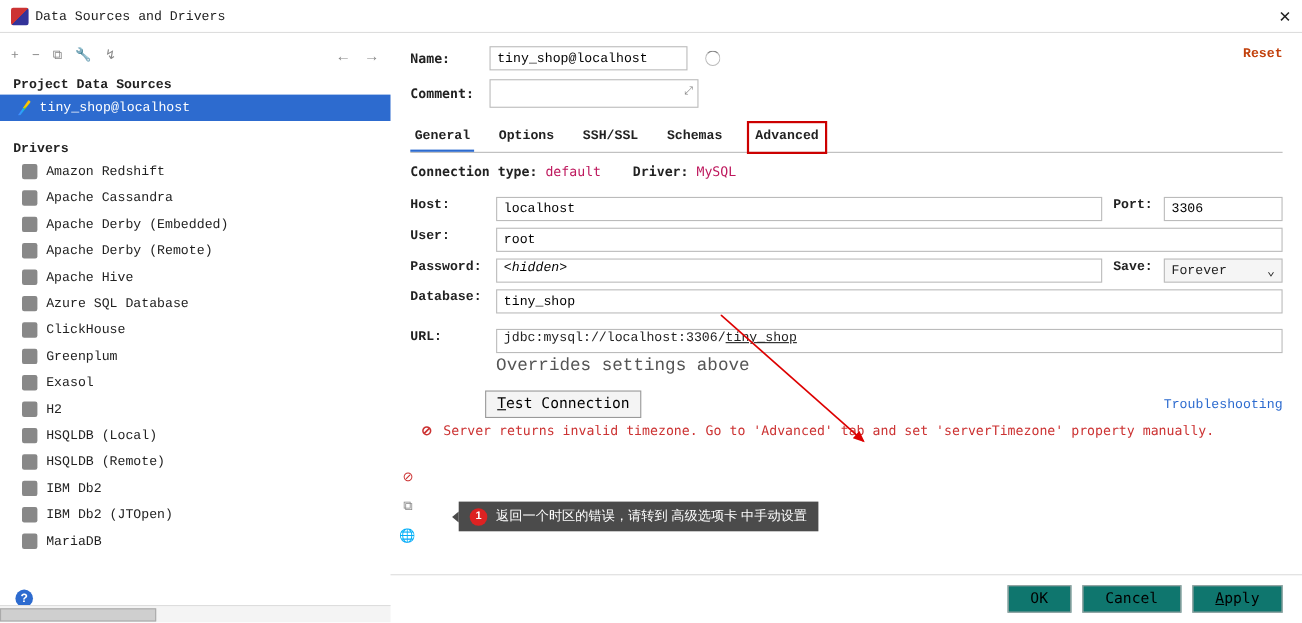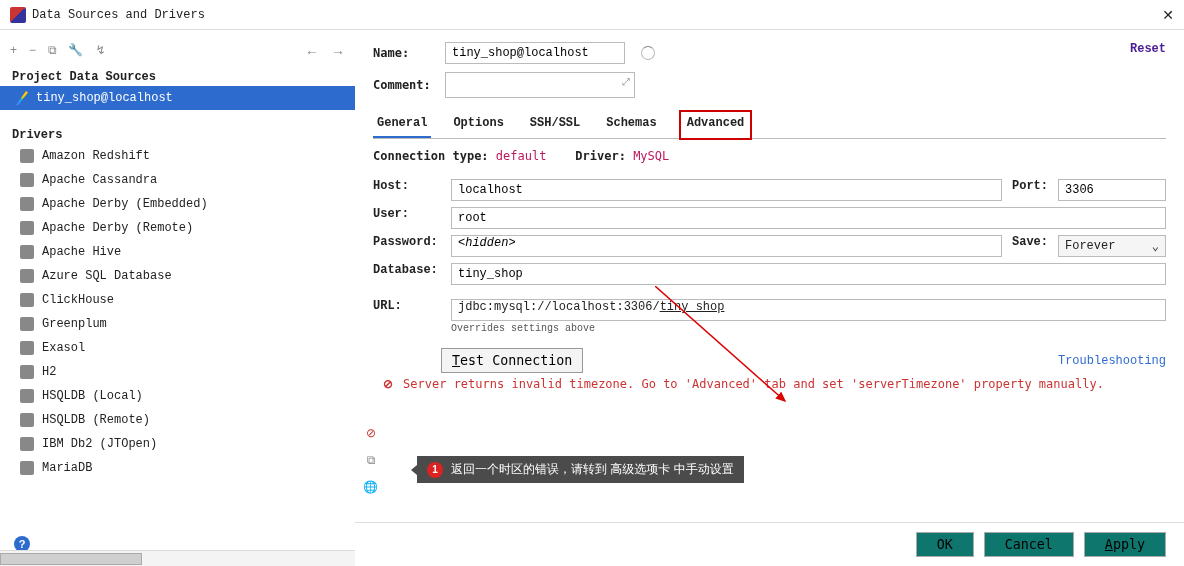--- a/index.html
+++ b/index.html
@@ -64,42 +64,42 @@
   
   .form-area{ padding: 12px 18px 0 18px; }
   .row{ display:flex; align-items:center; margin-bottom: 8px; gap:10px;}
   .lbl{ width: 62px; font-weight:bold; font-family:"Consolas",monospace;}
   input[type="text"], .fakeinput{
     border:1px solid #bbb; height:22px; padding: 0 6px;
     font-family:"Consolas","Courier New",monospace; font-size:12px; background:#fff;
   }
   .name-input{ width:180px; }
   .loading-circle{width:14px;height:14px;border:1.5px solid #bbb;border-top-color:#888;border-radius:50%;margin-left:6px;}
-  .reset-link{ position:absolute; top:12px; right:18px; color:#4c1d95; font-weight:bold; cursor:pointer;}
+  .reset-link{ position:absolute; top:12px; right:18px; color:#c2410c; font-weight:bold; cursor:pointer;}
   .comment-box{ width:190px; height:26px; border:1px solid #bbb; position:relative;}
   .expand-icon{position:absolute;right:4px;top:4px;font-size:10px;color:#888;}
 
   
   .tabs{ display:flex; gap: 18px; margin: 12px 0 6px 0; border-bottom:1px solid #bbb; }
   .tab{ padding: 6px 4px 6px 4px; font-weight:bold; cursor:pointer; border-bottom:2px solid transparent; }
   .tab.active{ border-bottom:2px solid #2d6bcf; }
   .tab.boxed{ border:2px solid #c00; padding:4px 6px; margin-bottom:-2px;}
 
   .conn-line{ padding: 4px 0 10px 0; font-family:"Consolas",monospace;}
   .conn-line b{font-weight:bold;}
   .link{color:#be185d;cursor:pointer;}
 
   .fld-row{ display:flex; align-items:flex-start; gap:10px; margin:6px 0;}
   .fld-label{ width:68px; font-weight:bold;}
   .input-550{ flex:1; }
   .port-label{font-weight:bold;}
   .port-input{ width:108px;}
   .save-select{ width:108px; display:flex;align-items:center;justify-content:space-between;padding:0 6px;border:1px solid #bbb;height:22px;background:#f5f5f5;}
   .hidden-txt{color:#000000;font-style:italic;}
-  .url-note{ padding-left:78px; color:#555; font-size:10px; margin-top:-4px}
+  .url-note{ padding-left:78px; color:#555; font-size:16px; margin-top:-4px}
 
   .test-row{ display:flex; align-items:center; margin:14px 0 4px 68px; gap:10px;}
   .test-btn{ border:1px solid #999; background:#f4f4f4; padding:4px 10px; cursor:pointer; font-family:"Consolas",monospace;}
   .test-btn u{text-decoration:underline;}
   .trouble-link{position:absolute; right:18px; color:#2d6bcf; cursor:pointer;}
 
   .err-row{ display:flex; align-items:center; gap:10px; margin:4px 0 4px 10px;}
   .err-icon{color:#c33;font-family:sans-serif;font-weight:bold;}
   .err-text{color:#c33; font-family:"Consolas",monospace;}
 
@@ -222,20 +222,24 @@
           <div class="driver-item">
             <span class="drv-ico"></span>
             <span>HSQLDB (Local)</span>
           </div>
           <div class="driver-item">
             <span class="drv-ico"></span>
             <span>HSQLDB (Remote)</span>
           </div>
           <div class="driver-item">
             <span class="drv-ico"></span>
+            <span>IBM Db2</span>
+          </div>
+          <div class="driver-item">
+            <span class="drv-ico"></span>
             <span>IBM Db2 (JTOpen)</span>
           </div>
           <div class="driver-item">
             <span class="drv-ico"></span>
             <span>MariaDB</span>
           </div>
         </div>
     </div>
   </div>
 

